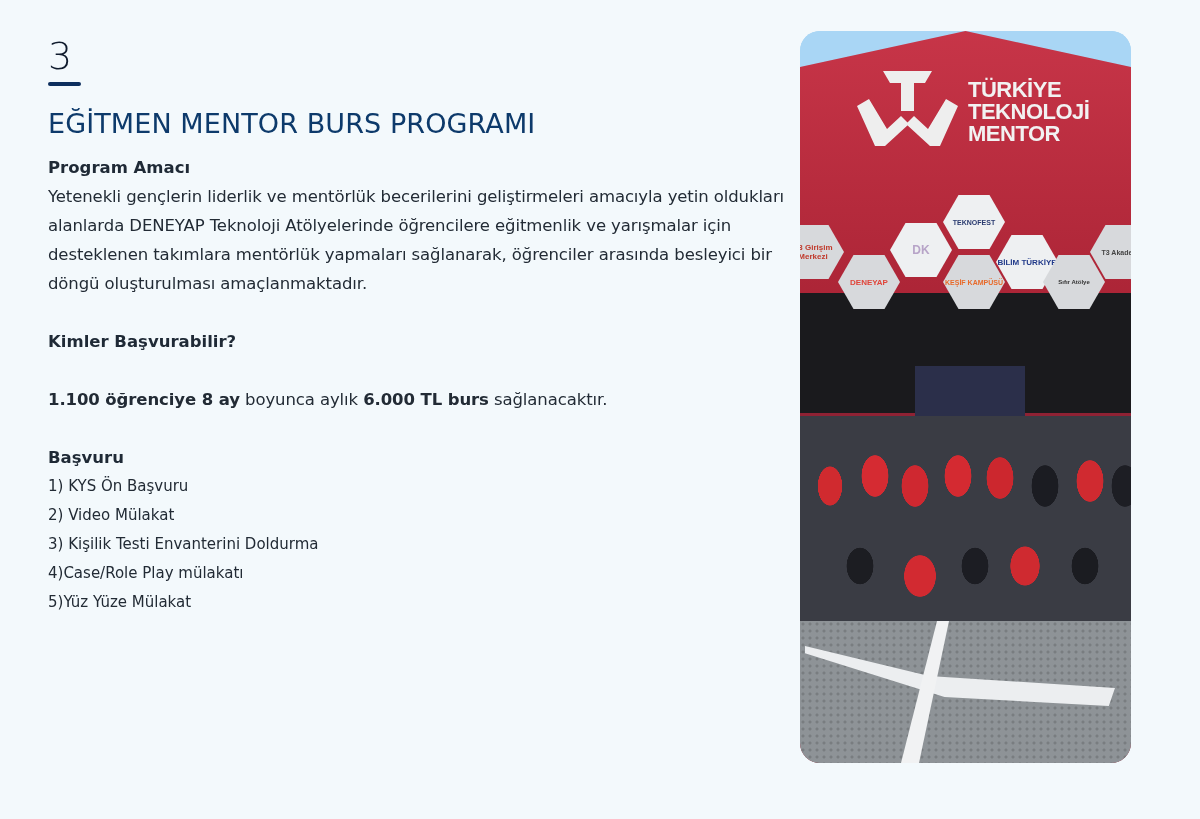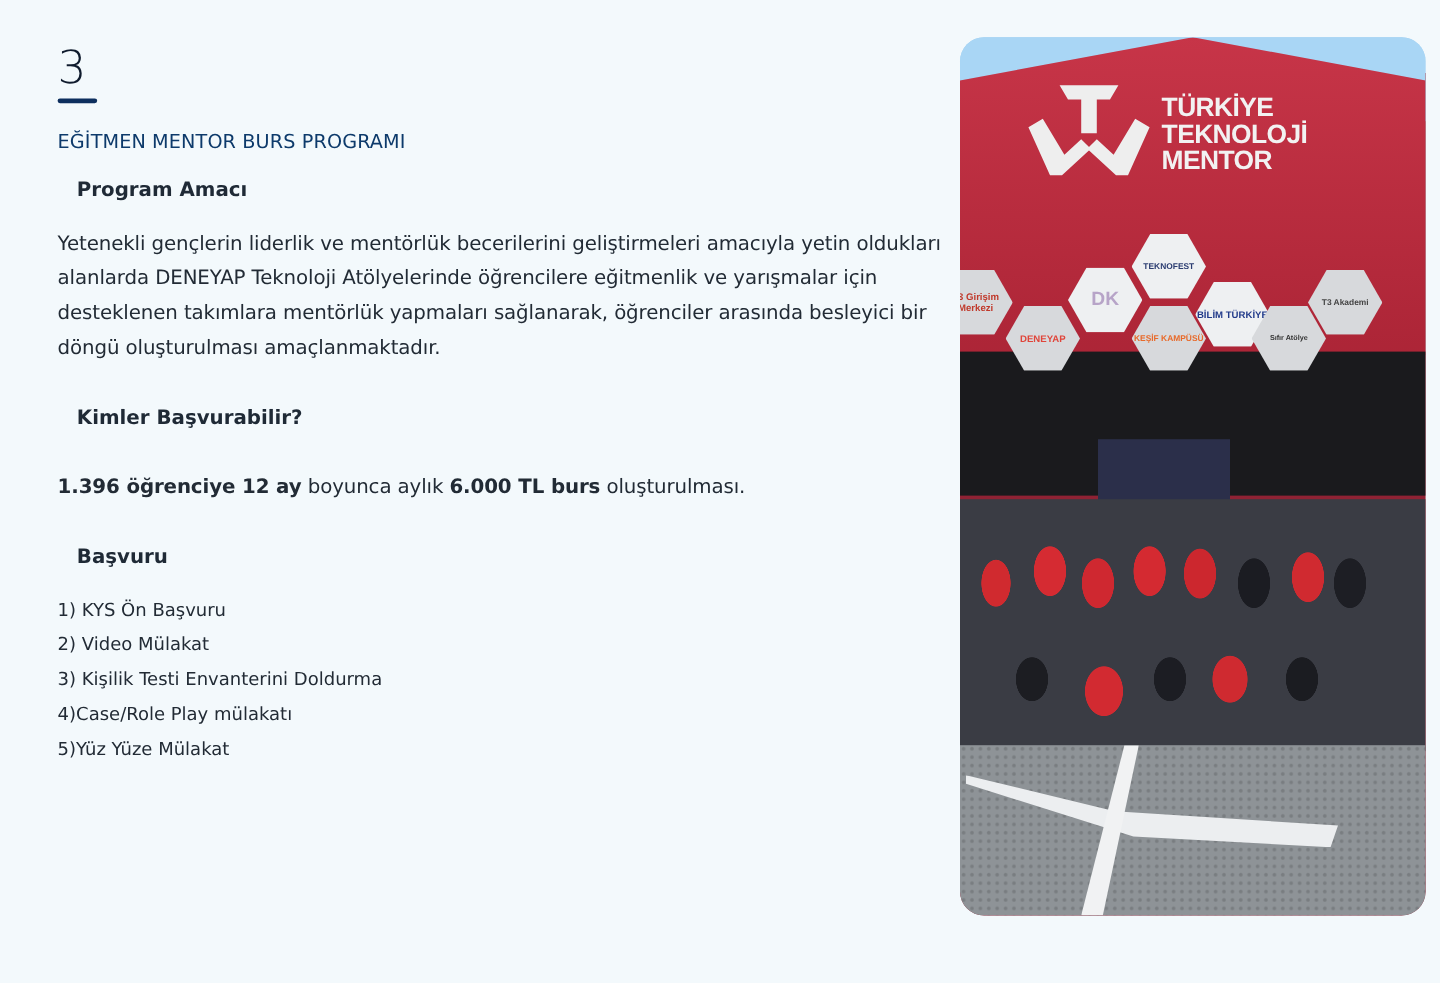--- a/index.html
+++ b/index.html
@@ -6,31 +6,31 @@
   body {
     width:1200px; height:819px; overflow:hidden;
     background:#f3f9fc;
     font-family:"DejaVu Sans", "Liberation Sans", sans-serif;
     color:#1f2a36;
     position:relative;
   }
   .left { position:absolute; left:48px; top:36px; width:740px; }
   .step-number { font-size:38px; line-height:40px; font-weight:300; color:#0f1b2d; margin:0; }
   .step-underline { width:33px; height:4px; background:#0d2f5e; border-radius:2px; margin-top:6px; }
-  .section-title { font-size:16px; color:#0d3a6b; margin:22px 0 0 0; font-weight:400; letter-spacing:0.1px; }
+  .section-title { font-size:27px; color:#0d3a6b; margin:22px 0 0 0; font-weight:400; letter-spacing:0.1px; }
   .block { margin-top:14px; }
   .block + .block { margin-top:29px; }
-  .block-heading { font-size:16.5px; font-weight:bold; line-height:29px; color:#1f2a36; margin:16px; }
+  .block-heading { font-size:16.5px; font-weight:bold; line-height:29px; color:#1f2a36; margin:0; }
   .block-text { font-size:16.5px; line-height:29px; margin:0; color:#222b35; letter-spacing:-0.1px; }
   .block-text b { font-weight:bold; }
   .steps-list { list-style:none; padding:0; margin:0; }
   .steps-list li { font-size:15px; line-height:29px; color:#222b35; }
 
   .photo {
-    position:absolute; left:800px; top:31px; width:388px; height:732px;
+    position:absolute; left:800px; top:31px; width:331px; height:732px;
     border-radius:20px; overflow:hidden;
     background:linear-gradient(#9fcff0 0,#b7dcf4 30px,#8f2234 30px);
   }
   .sky { position:absolute; left:0; top:0; width:100%; height:70px; background:#a9d6f5; }
   .roof {
     position:absolute; left:0; top:0; width:100%; height:265px;
     background:#c42a3e;
     clip-path:polygon(0 36px, 50% 0, 100% 36px, 100% 100%, 0 100%);
   }
   .roof-shade { position:absolute; left:0; top:0; width:100%; height:265px;
@@ -87,21 +87,21 @@
   <div class="block">
     <p class="block-heading">Program Amacı</p>
     <p class="block-text">Yetenekli gençlerin liderlik ve mentörlük becerilerini geliştirmeleri amacıyla yetin oldukları alanlarda DENEYAP Teknoloji Atölyelerinde öğrencilere eğitmenlik ve yarışmalar için desteklenen takımlara mentörlük yapmaları sağlanarak, öğrenciler arasında besleyici bir döngü oluşturulması amaçlanmaktadır.</p>
   </div>
 
   <div class="block">
     <p class="block-heading">Kimler Başvurabilir?</p>
   </div>
 
   <div class="block">
-    <p class="block-text"><b>1.396 öğrenciye 12 ay</b><span> boyunca aylık </span><b>6.000 TL burs</b><span> oluşturulması.</span></p>
+    <p class="block-text"><b>1.100 öğrenciye 8 ay</b><span> boyunca aylık </span><b>6.000 TL burs</b><span> sağlanacaktır.</span></p>
   </div>
 
   <div class="block">
     <p class="block-heading">Başvuru</p>
     <ul class="steps-list">
       <li>1) KYS Ön Başvuru</li>
       <li>2) Video Mülakat</li>
       <li>3) Kişilik Testi Envanterini Doldurma</li>
       <li>4)Case/Role Play mülakatı</li>
       <li>5)Yüz Yüze Mülakat</li>
@@ -122,21 +122,21 @@
   </svg>
   <div class="ttt-text">
     <div>TÜRKİYE</div>
     <div>TEKNOLOJİ</div>
     <div>MENTOR</div>
   </div>
   <div class="hall"></div>
   <div class="hall-banner"></div>
   <div class="hexes">
     <div class="hex" style="left:-18px;top:14px;">T3 Girişim Merkezi</div>
-    <div class="hex light" style="left:90px;top:12px;color:#b7a4c8;font-size:16px;text-align:center;">DK</div>
+    <div class="hex light" style="left:90px;top:12px;color:#b7a4c8;font-size:12px;text-align:center;">DK</div>
     <div class="hex light" style="left:143px;top:-16px;color:#2a3b70;font-size:7px;">TEKNOFEST</div>
     <div class="hex light" style="left:196px;top:24px;color:#213a8a;font-size:8px;">BİLİM TÜRKİYE</div>
     <div class="hex" style="left:290px;top:14px;color:#444;font-size:7px;">T3 Akademi</div>
     <div class="hex" style="left:38px;top:44px;color:#e0453a;">DENEYAP</div>
     <div class="hex" style="left:143px;top:44px;color:#e86a2a;font-size:7px;">KEŞİF KAMPÜSÜ</div>
     <div class="hex" style="left:243px;top:44px;color:#333;font-size:6px;">Sıfır Atölye</div>
   </div>
   <div class="crowd"></div>
   <div class="ground">
       <div class="ground-texture"></div>

